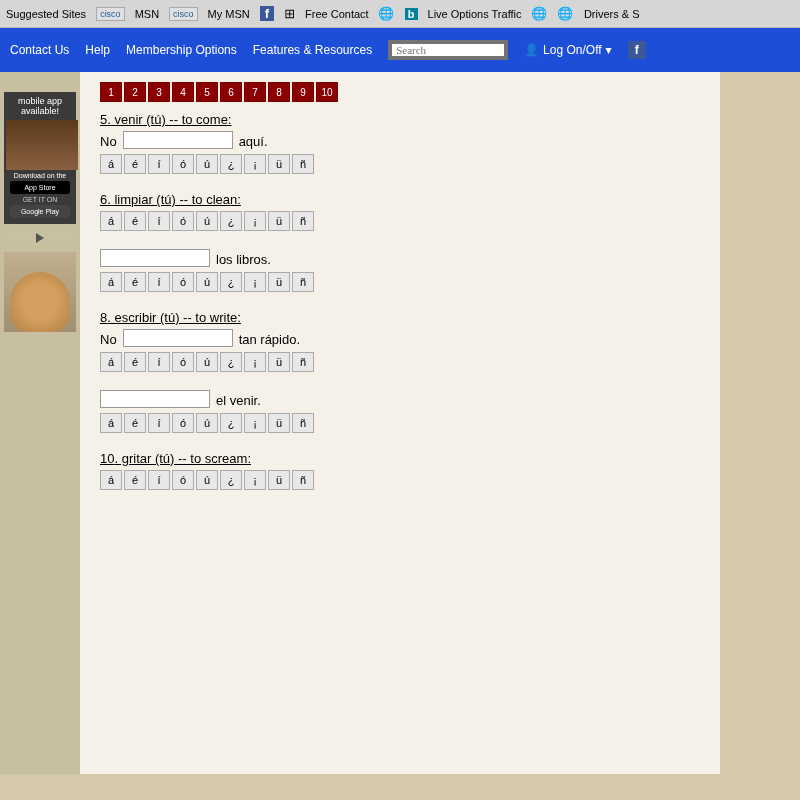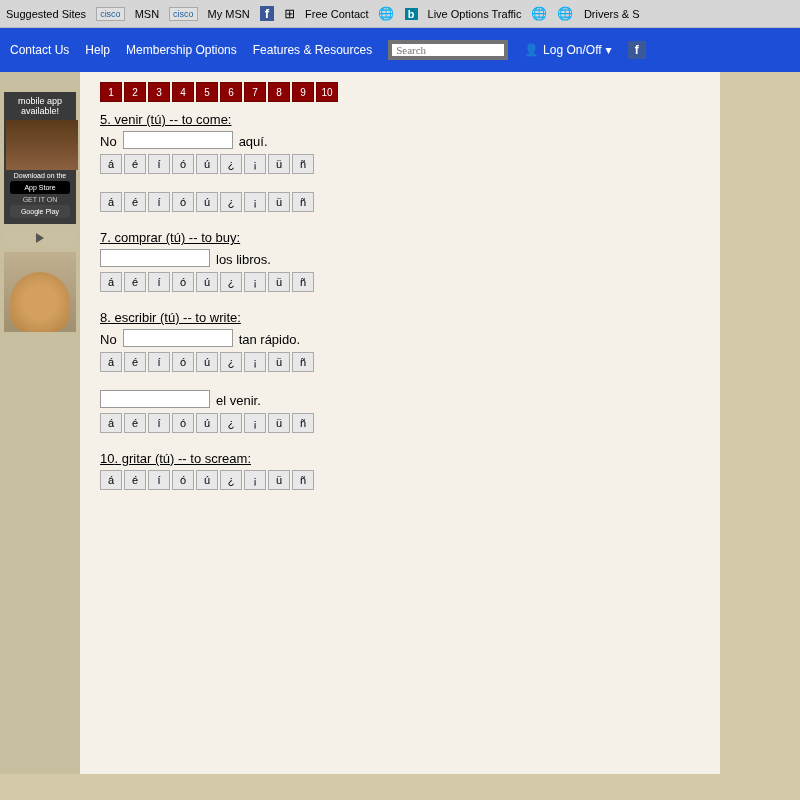--- a/index.html
+++ b/index.html
@@ -327,34 +327,34 @@
             <button class="char-btn">í</button>
             <button class="char-btn">ó</button>
             <button class="char-btn">ú</button>
             <button class="char-btn">¿</button>
             <button class="char-btn">¡</button>
             <button class="char-btn">ü</button>
             <button class="char-btn">ñ</button>
           </div>
         </div>
         <div class="exercise-item">
-          <div class="char-buttons">
-            <button class="char-btn">á</button>
-            <button class="char-btn">é</button>
-            <button class="char-btn">í</button>
-            <button class="char-btn">ó</button>
-            <button class="char-btn">ú</button>
-            <button class="char-btn">¿</button>
-            <button class="char-btn">¡</button>
-            <button class="char-btn">ü</button>
-            <button class="char-btn">ñ</button>
-          </div>
-        </div>
-        <div class="exercise-item">
-          <div class="exercise-label"><strong>7</strong>. comprar (tú) -- to buy:</div>
+          <div class="exercise-label"><strong>6</strong>. limpiar (tú) -- to clean:</div>
+          <div class="char-buttons">
+            <button class="char-btn">á</button>
+            <button class="char-btn">é</button>
+            <button class="char-btn">í</button>
+            <button class="char-btn">ó</button>
+            <button class="char-btn">ú</button>
+            <button class="char-btn">¿</button>
+            <button class="char-btn">¡</button>
+            <button class="char-btn">ü</button>
+            <button class="char-btn">ñ</button>
+          </div>
+        </div>
+        <div class="exercise-item">
           <div class="exercise-row">
             <input type="text" class="exercise-input" style="">
             <span class="exercise-text">los libros.</span>
           </div>
           <div class="char-buttons">
             <button class="char-btn">á</button>
             <button class="char-btn">é</button>
             <button class="char-btn">í</button>
             <button class="char-btn">ó</button>
             <button class="char-btn">ú</button>

